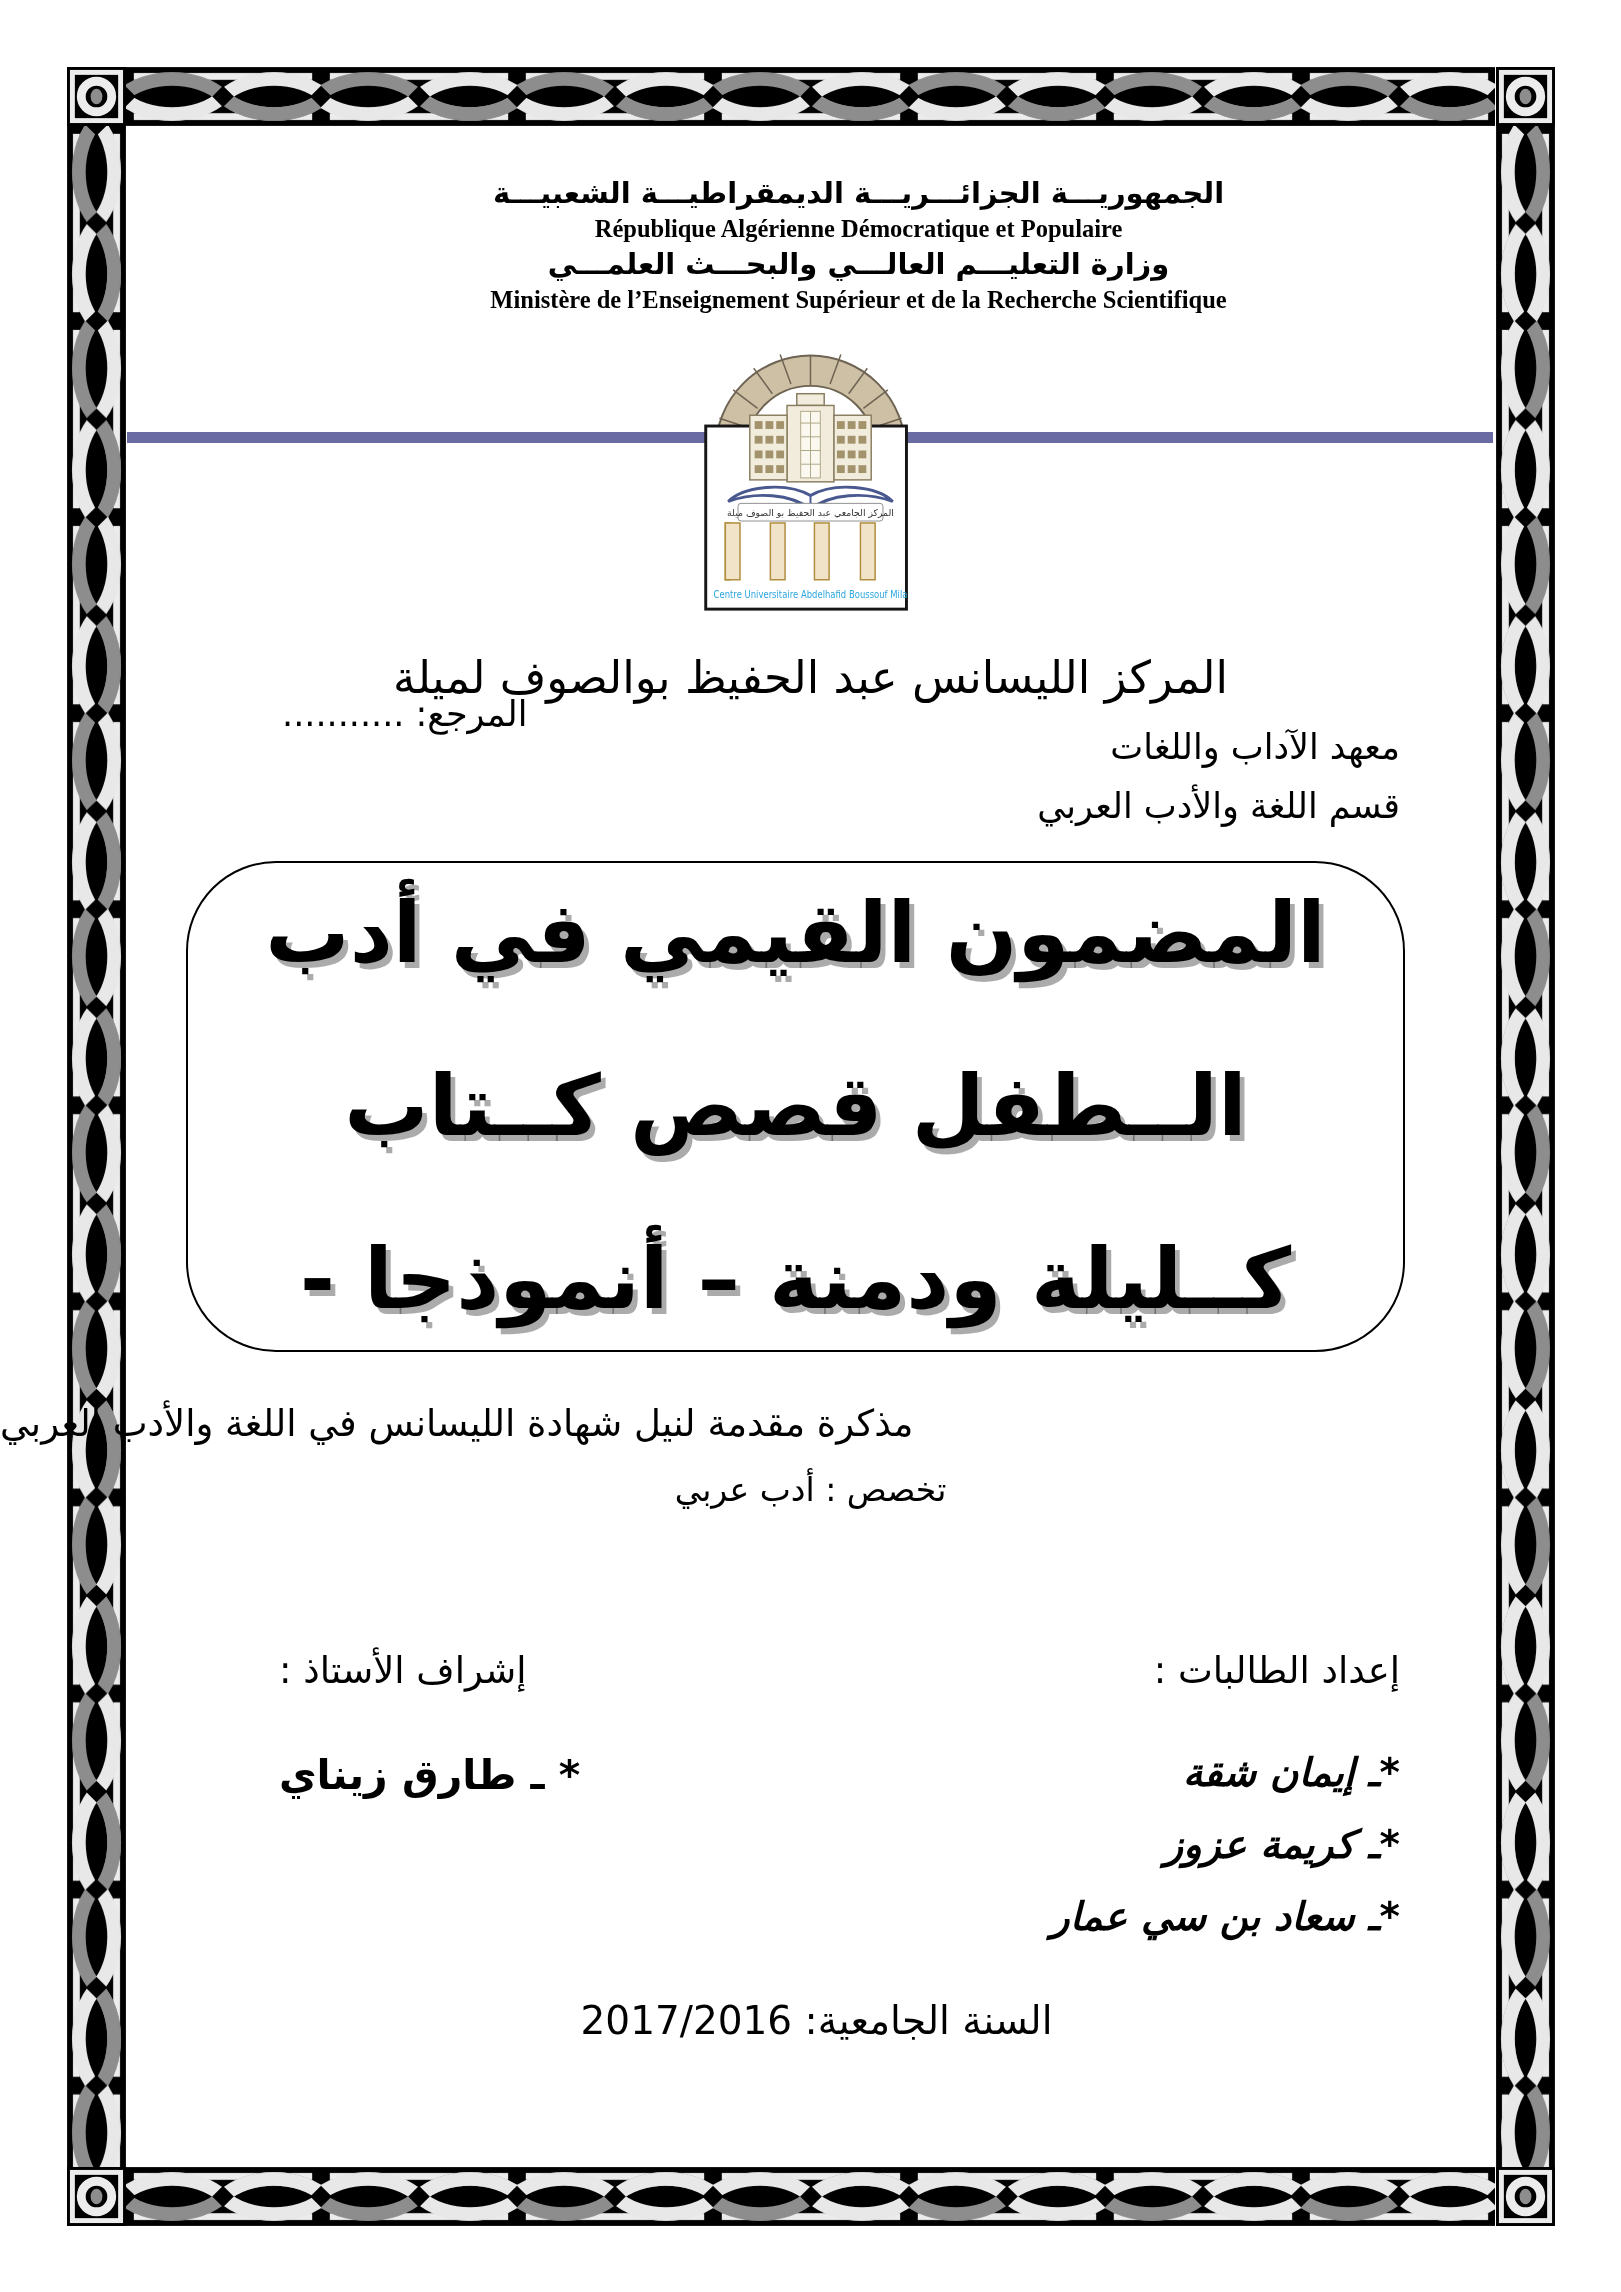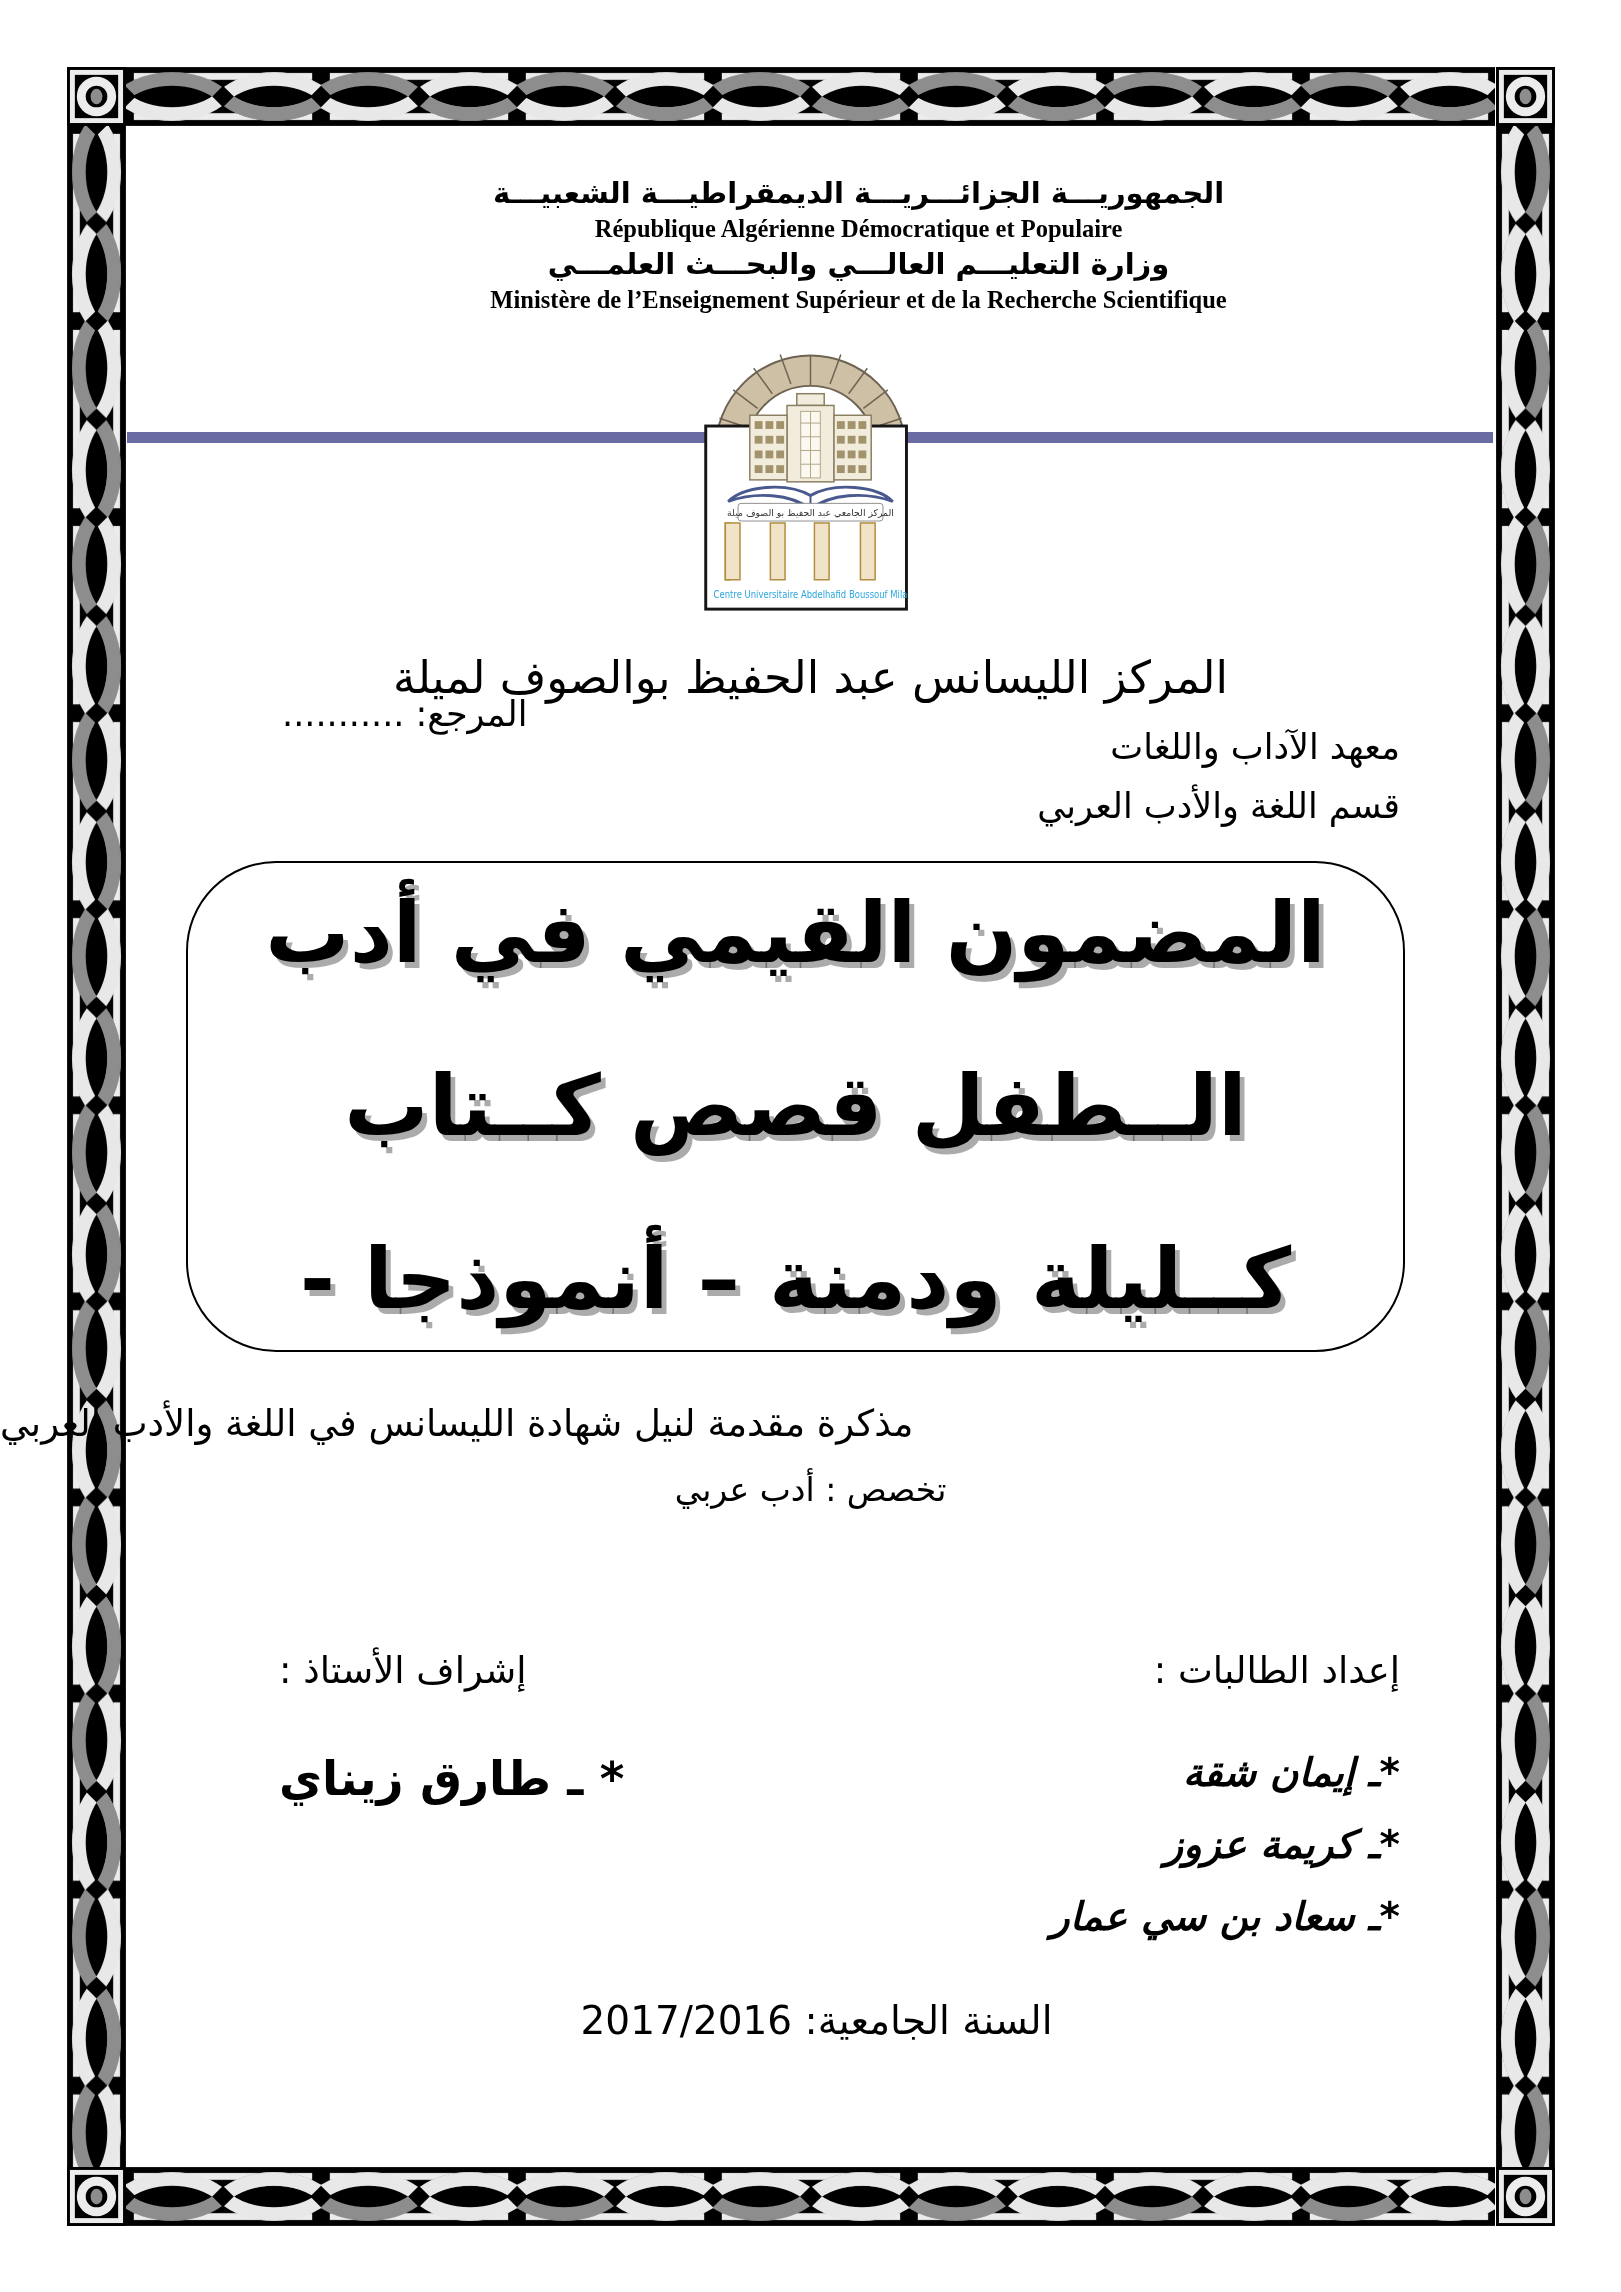--- a/index.html
+++ b/index.html
@@ -27,21 +27,21 @@
   .titleline{font-size:84px;font-weight:bold;line-height:157px;white-space:nowrap;
              text-shadow:4.9px 5.9px 0 rgba(0,0,0,0.33);}
   
   .memo{top:1402px;left:0;width:100%;text-align:left;direction:rtl;font-size:37px;}
   .spec{top:1470px;left:0;width:100%;text-align:center;direction:rtl;font-size:33px;}
   
   .lbl-students{top:1649px;right:221px;direction:rtl;font-size:37px;}
   .lbl-supervisor{top:1649px;left:279px;direction:rtl;font-size:37px;}
   .students{top:1737px;right:221px;direction:rtl;font-size:39px;font-weight:bold;
             line-height:72px;font-style:italic;}
-  .supname{top:1751px;left:279px;direction:rtl;font-size:47px;font-weight:bold;}
+  .supname{top:1751px;left:279px;direction:rtl;font-size:41px;font-weight:bold;}
   .year{top:1998px;left:6px;width:100%;text-align:center;direction:rtl;
         font-size:39px;font-weight:normal;}
 </style>
 </head>
 <body>
 
 <div class="page">
 
   <div class="band abs" style="top:67px;left:125px;">
     <svg width="1370" height="59" viewBox="0 0 1398 60">

